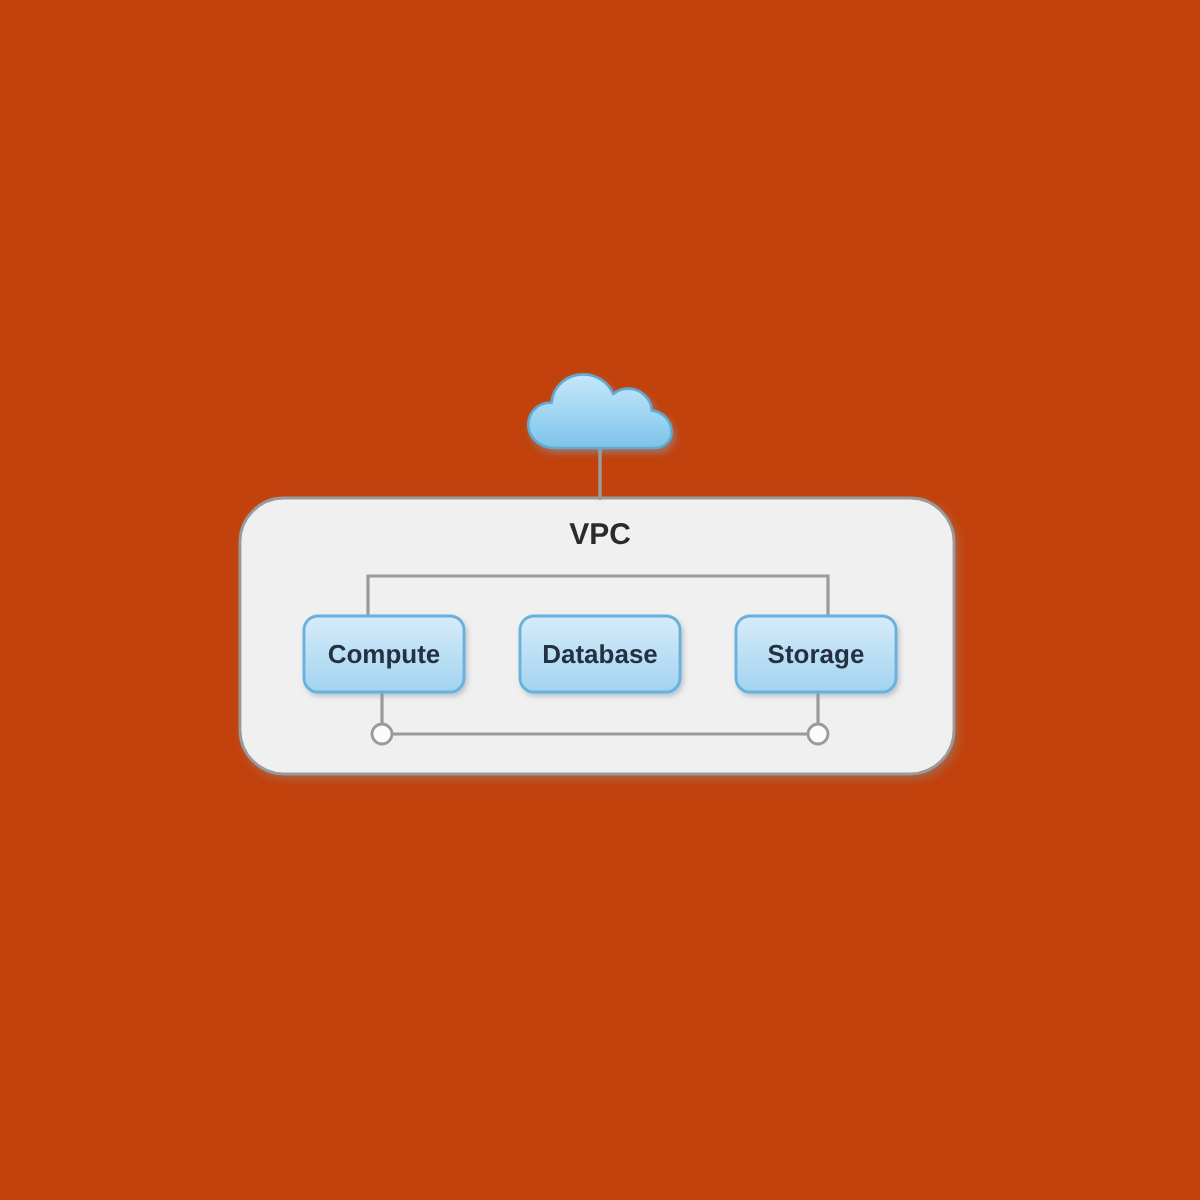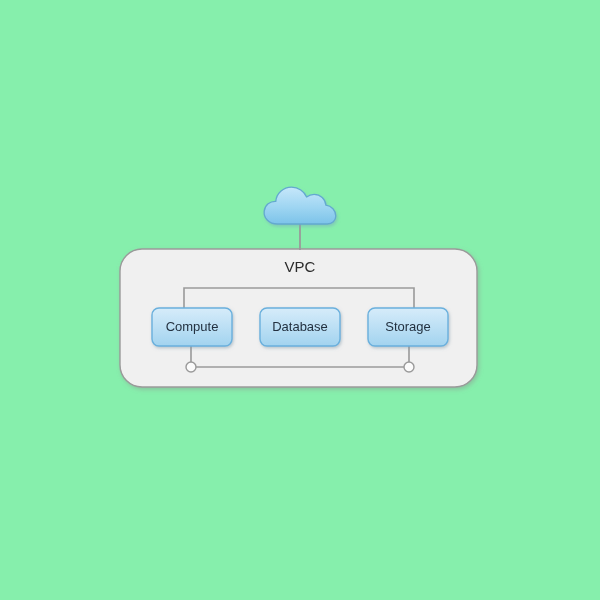--- a/index.html
+++ b/index.html
@@ -10,21 +10,22 @@
   body {
     width: 600px;
     height: 600px;
     font-family: "Liberation Sans", sans-serif;
     overflow: hidden;
   }
   #canvas {
     position: relative;
     width: 600px;
     height: 600px;
-    background: #86efac;
+    background: #c2410c;
+    font-weight: bold;
   }
   #diagram-svg {
     position: absolute;
     left: 0;
     top: 0;
     width: 600px;
     height: 600px;
     display: block;
   }
   .node-label {

